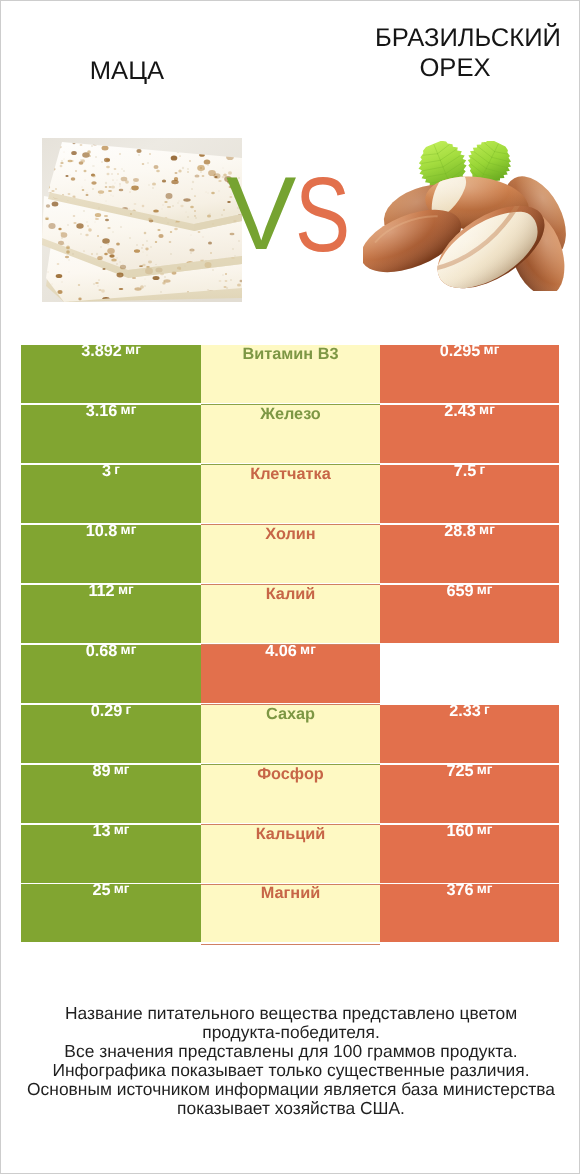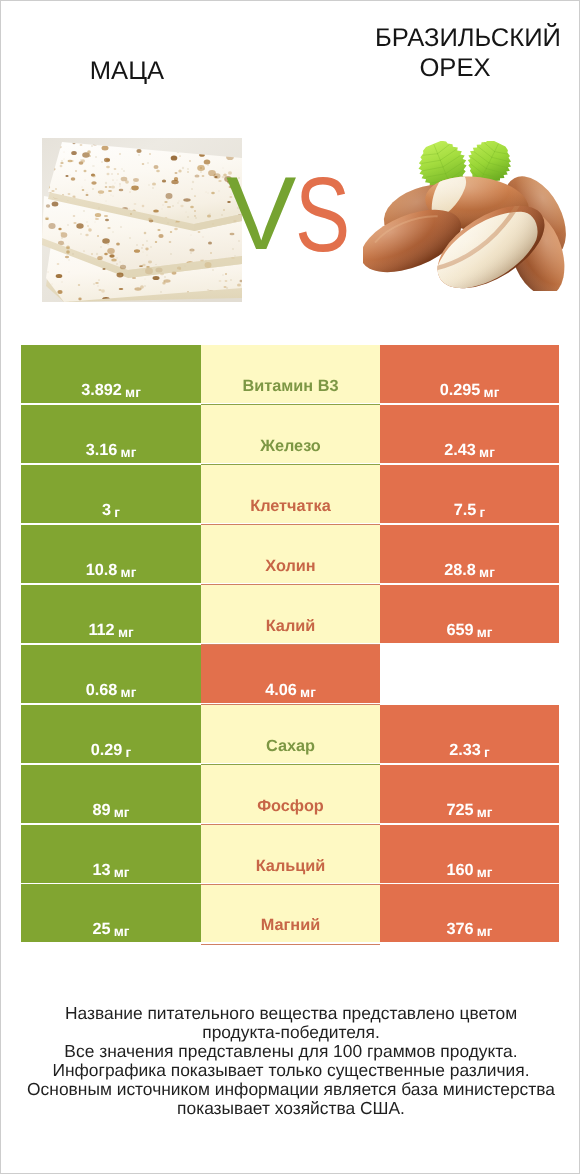--- a/index.html
+++ b/index.html
@@ -20,21 +20,21 @@
 
   
   .photo{position:absolute;overflow:hidden;}
   #photo-left{left:41px;top:137px;width:200px;height:164px;}
   #photo-right{left:362px;top:140px;width:205px;height:150px;}
 
   
   .table{position:absolute;left:20px;top:344px;width:538px;}
   .row{display:flex;width:538px;height:58.45px;margin-bottom:1.5px;position:relative;will-change:transform;z-index:1;}
   .row:last-child{margin-bottom:0;}
-  .cell{box-sizing:border-box;display:flex;align-items:flex-end;justify-content:center;
+  .cell{box-sizing:border-box;display:flex;align-items:flex-start;justify-content:center;
         font-size:16.3px;font-weight:700;letter-spacing:0px;will-change:opacity;}
   .cell .num{font-size:16.3px;position:relative;top:-3.5px;will-change:opacity;}
   .cell .unit{font-size:13.6px;margin-left:3.2px;position:relative;top:-3.5px;will-change:opacity;}
   .c-left{width:180px;color:#ffffff;}
   .c-mid{width:179px;background:#fef9c3;padding-bottom:7px;height:58.45px;position:relative;will-change:opacity;}
   .seps{position:absolute;left:180px;top:0;width:179px;height:100%;pointer-events:none;z-index:4;}
   .sepline{position:absolute;left:0;width:179px;height:1px;}
   
   .c-right{width:179px;color:#ffffff;}
   .bg-green{background:#81a531;}

